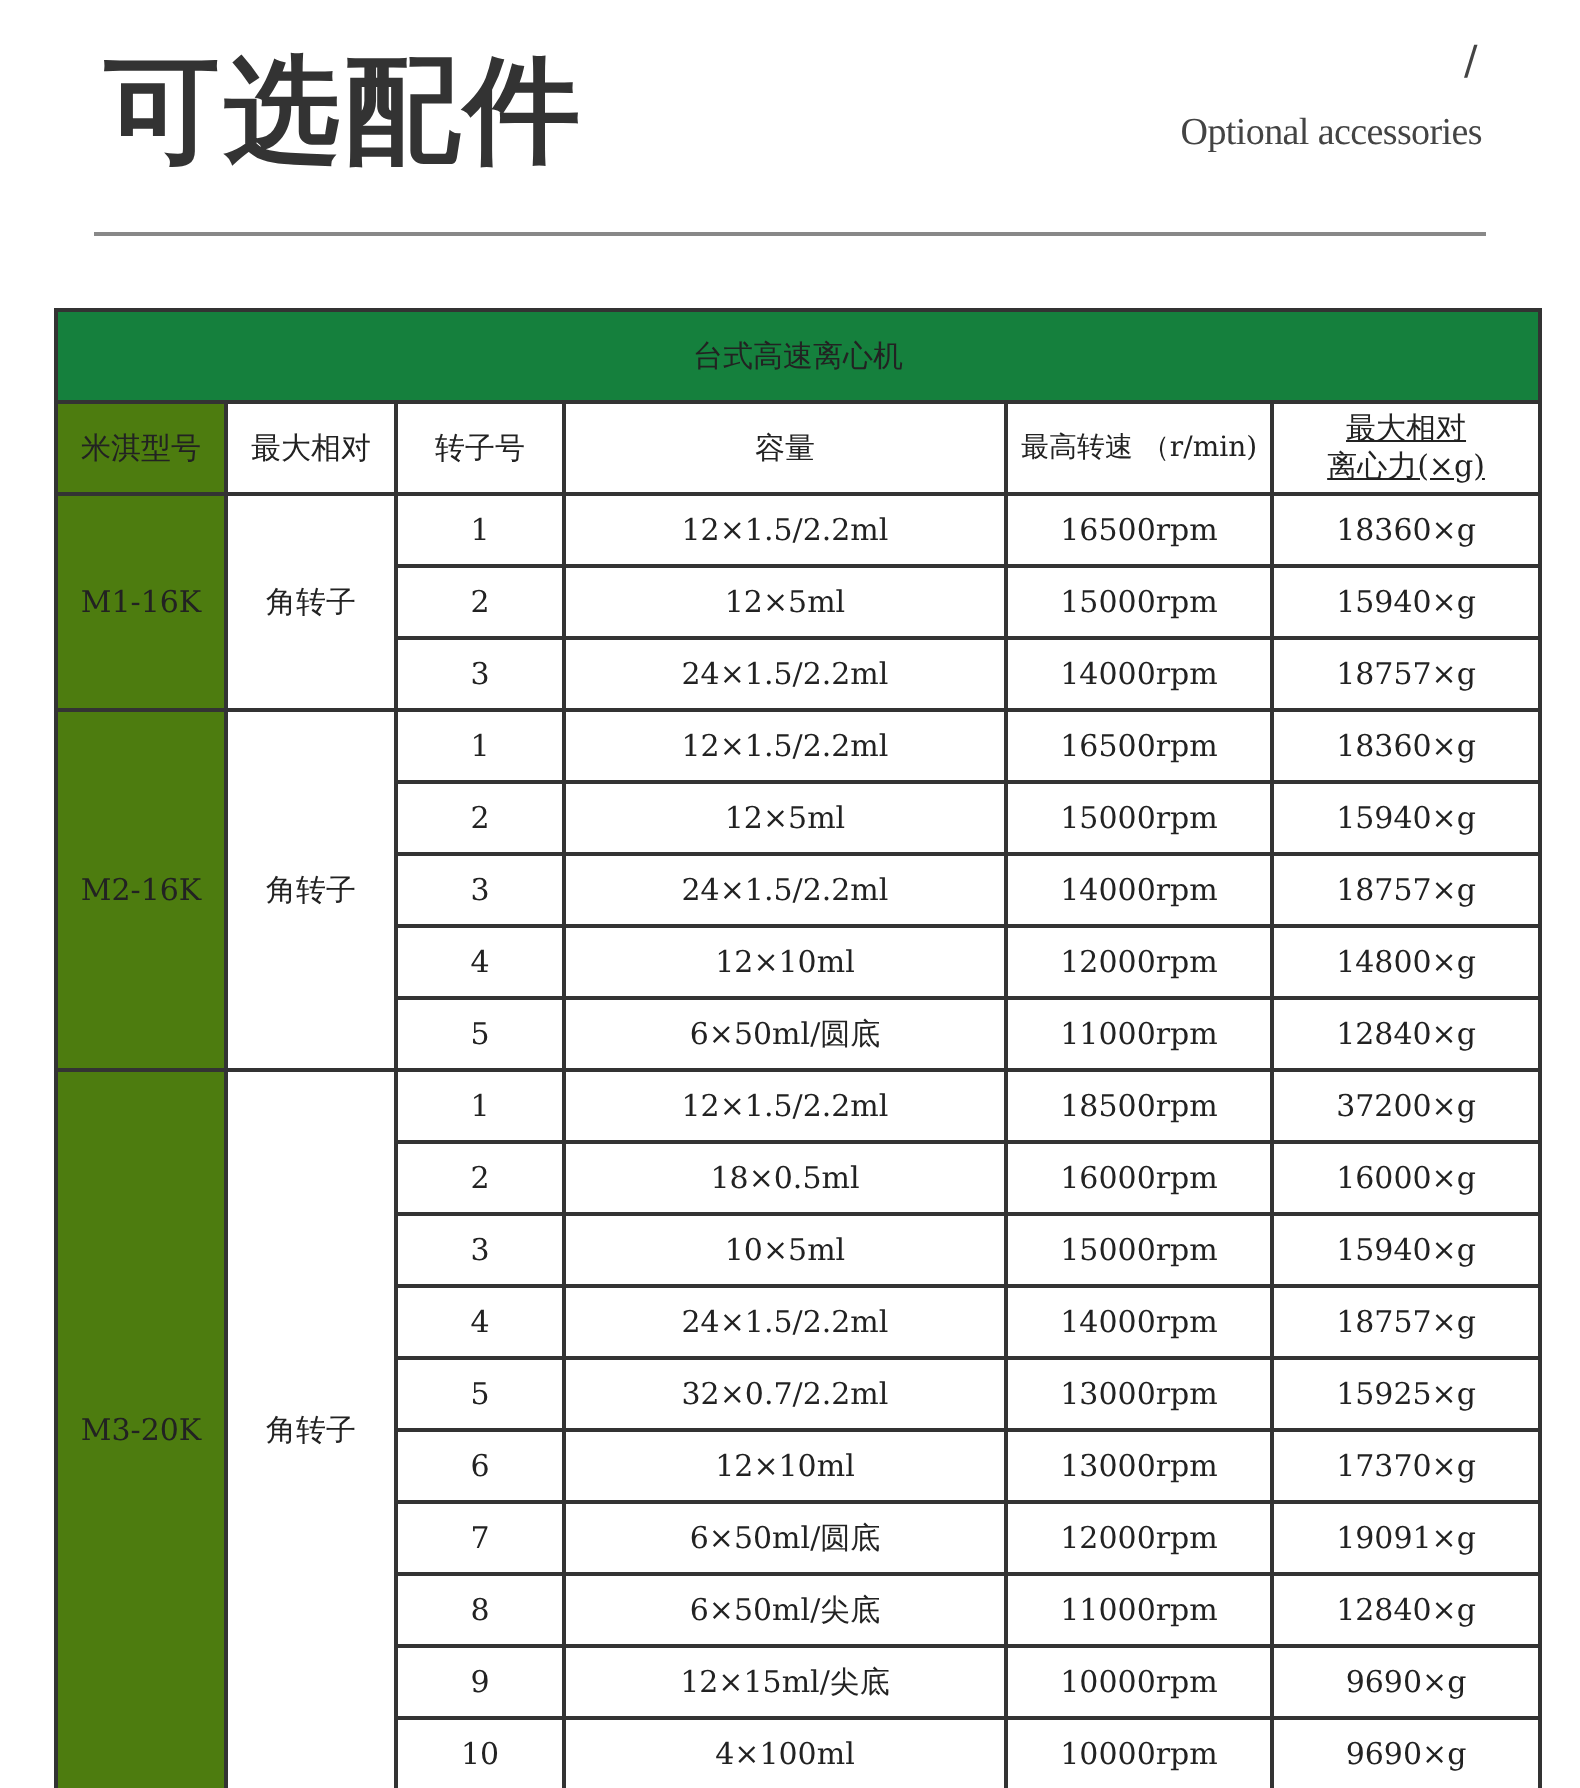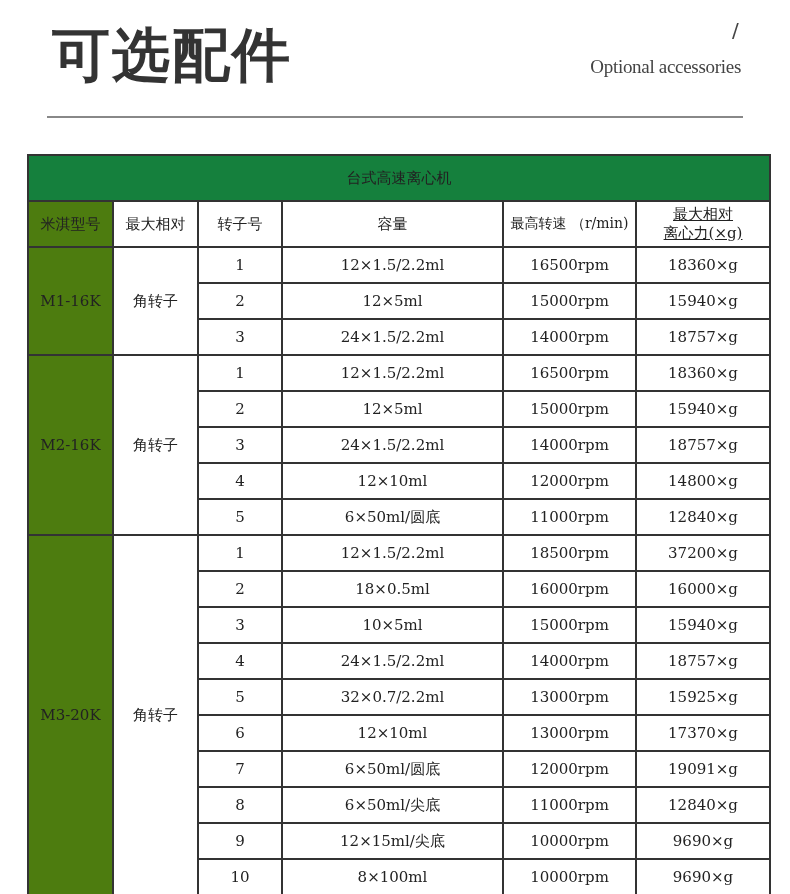--- a/index.html
+++ b/index.html
@@ -164,18 +164,18 @@
       <td class="cell">12840×g</td>
     </tr>
     <tr>
       <td class="cell">9</td>
       <td class="cell">12×15ml/尖底</td>
       <td class="cell">10000rpm</td>
       <td class="cell">9690×g</td>
     </tr>
     <tr>
       <td class="cell">10</td>
-      <td class="cell">8×100ml</td>
+      <td class="cell">4×100ml</td>
       <td class="cell">10000rpm</td>
       <td class="cell">9690×g</td>
     </tr>
   </tbody>
 </table>
 
 </body></html>

